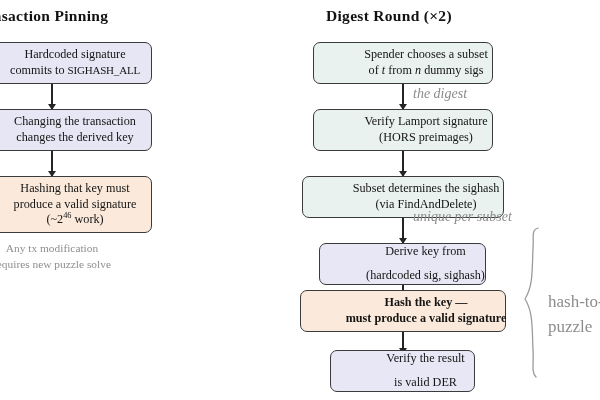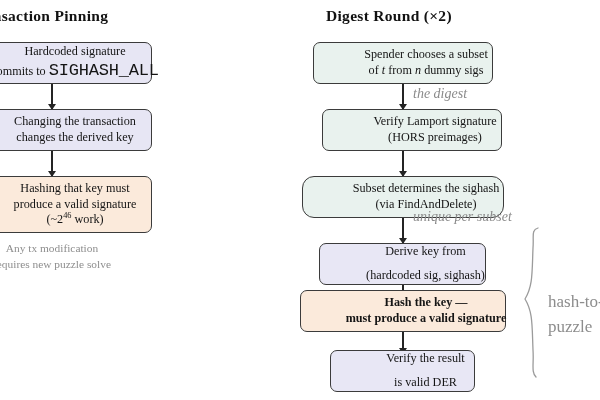--- a/index.html
+++ b/index.html
@@ -53,22 +53,22 @@
     color: #141414;
   }
   .node .ln { display: block; white-space: nowrap; margin-left: 46px; }
 
   .fill-lav  { background: #e7e6f4; }
   .fill-mint { background: #e9f2ee; text-align: right; }
   .fill-peach{ background: #fbeadb; }
   .fill-lav2 { background: #e8e7f5; gap: 8px; }
 
   .mono {
-    font-family: Liberation Mono, monospace;
-    font-size: 17px;
+    font-family: Liberation Serif, serif;
+    font-size: 11px;
     letter-spacing: -.2px;
   }
   .mathit { font-style: italic; }
   sup { font-size: .68em; vertical-align: super; line-height: 0; }
 
   
   .arrow {
     position: absolute;
     width: 1.6px;
     background: #242424;
@@ -158,28 +158,28 @@
   <div class="col-title" id="title-right">Digest Round (×2)</div>
 
   <div class="node fill-mint" id="n-r1" style="left:313px; top:42px; width:180px; height:42px;">
     <span class="ln">Spender chooses a subset</span>
     <span class="ln">of <span class="mathit">t</span> from <span class="mathit">n</span> dummy sigs</span>
   </div>
 
   <div class="arrow" style="left:402px; top:84px; height:25px;"></div>
   <div class="edge-label" style="left:413px; top:86px;">the digest</div>
 
-  <div class="node fill-mint" id="n-r2" style="left:322px; top:109px; width:180px; height:42px;">
+  <div class="node fill-mint" id="n-r2" style="left:313px; top:109px; width:180px; height:42px;">
     <span class="ln">Verify Lamport signature</span>
     <span class="ln">(HORS preimages)</span>
   </div>
 
   <div class="arrow" style="left:402px; top:151px; height:25px;"></div>
 
-  <div class="node fill-mint" id="n-r3" style="left:302px; top:176px; width:202px; height:42px;border-radius:12px;">
+  <div class="node fill-mint" id="n-r3" style="left:302px; top:176px; width:202px; height:42px;">
     <span class="ln">Subset determines the sighash</span>
     <span class="ln">(via FindAndDelete)</span>
   </div>
 
   <div class="arrow" style="left:402px; top:218px; height:25px;"></div>
   <div class="edge-label" style="left:413px; top:209px;">unique per subset</div>
 
   <div class="node fill-lav2" id="n-r4" style="left:319px; top:243px; width:167px; height:42px;">
     <span class="ln">Derive key from</span>
     <span class="ln">(hardcoded sig, sighash)</span>

